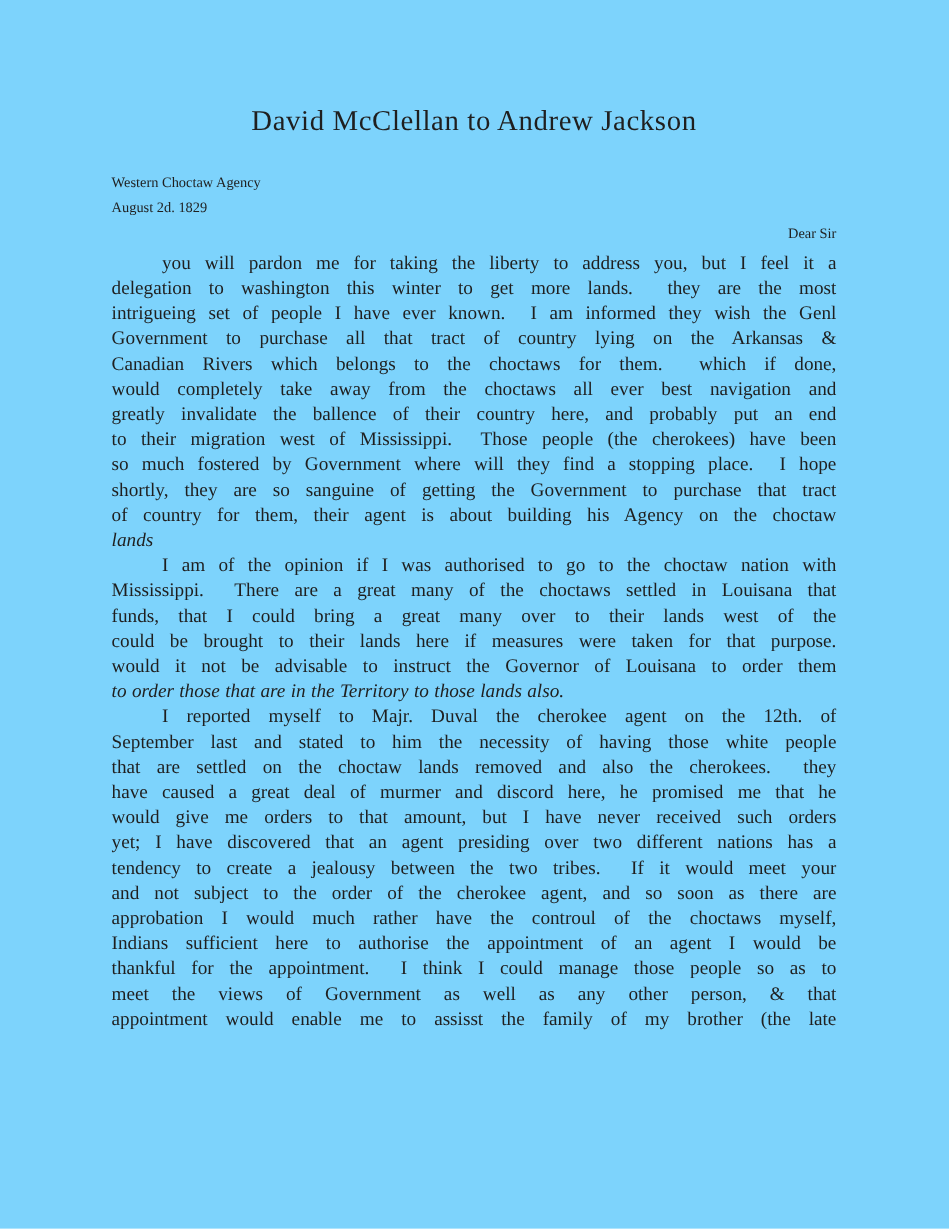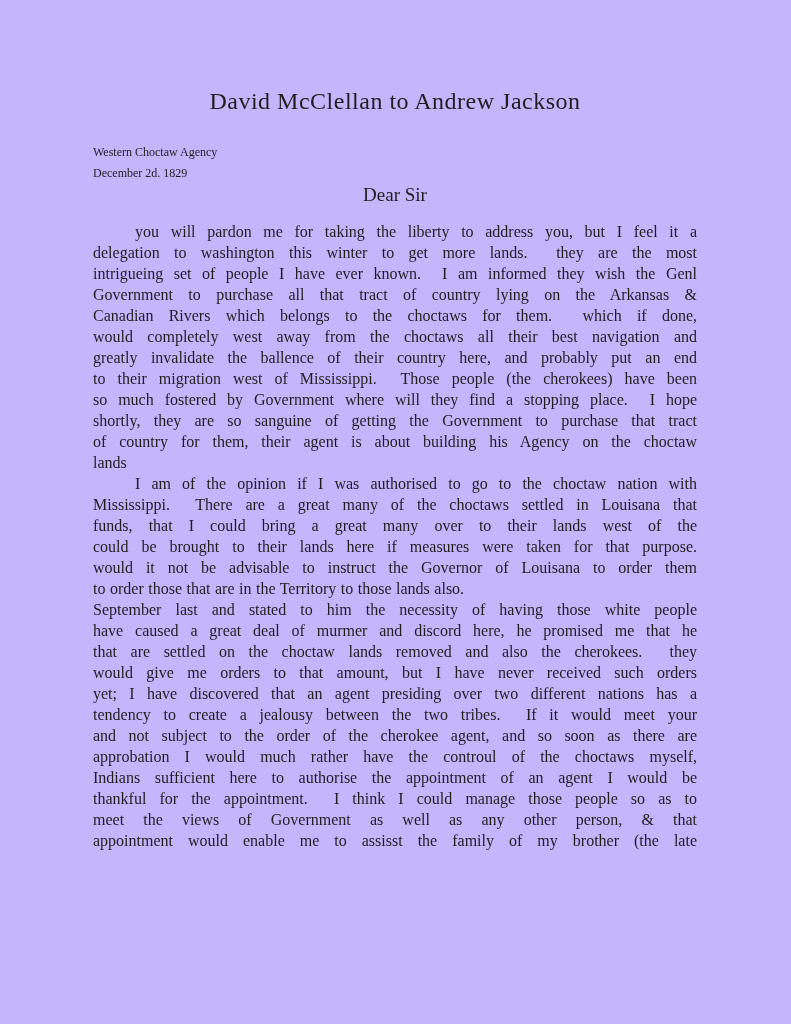--- a/index.html
+++ b/index.html
@@ -6,103 +6,105 @@
     margin: 0;
     padding: 0;
     background: #ffffff;
   }
   .sheet {
     position: relative;
     width: 791px;
     height: 1024px;
     box-sizing: border-box;
     padding: 0 94px 0 93px;
-    background: #c4b5fd;
+    background: #7dd3fc;
     overflow: hidden;
     font-family: "Liberation Serif", "DejaVu Serif", serif;
     color: #1f1f1f;
   }
   .title {
     margin: 87px 0 0 0;
     font-size: 24px;
     line-height: 28px;
     font-weight: normal;
     text-align: center;
     letter-spacing: 0.5px;
   }
   .dateline {
     margin-top: 27px;
     font-size: 12px;
     line-height: 21px;
   }
   .salutation {
-    font-size: 19px;
+    font-size: 12px;
     line-height: 21px;
-    text-align: center;
+    text-align: right;
   }
   .letter-body {
-    margin-top: 16px;
+    margin-top: 4px;
     font-size: 16px;
     line-height: 21px;
   }
   .para {
     margin: 0;
   }
   .line {
     height: 21px;
     overflow: hidden;
     text-align: justify;
     text-align-last: justify;
     word-spacing: 0.5px;
   }
   .line.first {
     text-indent: 42px;
   }
   .line.lastshort {
     text-align: center;
     text-align-last: left;
+    font-style: italic;
   }
 </style>
 </head>
 <body>
 
 <div class="sheet">
   <h1 class="title">David McClellan to Andrew Jackson</h1>
   <div class="dateline">
     <div>Western Choctaw Agency</div>
-    <div>December 2d. 1829</div>
+    <div>August 2d. 1829</div>
   </div>
   <div class="salutation">Dear Sir</div>
   <div class="letter-body">
       <div class="para">
         <div class="line first">you will pardon me for taking the liberty to address you, but I feel it a</div>
         <div class="line">delegation to washington this winter to get more lands.&nbsp; they are the most</div>
         <div class="line">intrigueing set of people I have ever known.&nbsp; I am informed they wish the Genl</div>
         <div class="line">Government to purchase all that tract of country lying on the Arkansas &amp;</div>
         <div class="line">Canadian Rivers which belongs to the choctaws for them.&nbsp; which if done,</div>
-        <div class="line">would completely west away from the choctaws all their best navigation and</div>
+        <div class="line">would completely take away from the choctaws all ever best navigation and</div>
         <div class="line">greatly invalidate the ballence of their country here, and probably put an end</div>
         <div class="line">to their migration west of Mississippi.&nbsp; Those people (the cherokees) have been</div>
         <div class="line">so much fostered by Government where will they find a stopping place.&nbsp; I hope</div>
         <div class="line">shortly, they are so sanguine of getting the Government to purchase that tract</div>
         <div class="line">of country for them, their agent is about building his Agency on the choctaw</div>
         <div class="line lastshort">lands</div>
       </div>
       <div class="para">
         <div class="line first">I am of the opinion if I was authorised to go to the choctaw nation with</div>
         <div class="line">Mississippi.&nbsp; There are a great many of the choctaws settled in Louisana that</div>
         <div class="line">funds, that I could bring a great many over to their lands west of the</div>
         <div class="line">could be brought to their lands here if measures were taken for that purpose.</div>
         <div class="line">would it not be advisable to instruct the Governor of Louisana to order them</div>
         <div class="line lastshort">to order those that are in the Territory to those lands also.</div>
       </div>
       <div class="para">
+        <div class="line first">I reported myself to Majr. Duval the cherokee agent on the 12th. of</div>
         <div class="line">September last and stated to him the necessity of having those white people</div>
+        <div class="line">that are settled on the choctaw lands removed and also the cherokees.&nbsp; they</div>
         <div class="line">have caused a great deal of murmer and discord here, he promised me that he</div>
-        <div class="line">that are settled on the choctaw lands removed and also the cherokees.&nbsp; they</div>
         <div class="line">would give me orders to that amount, but I have never received such orders</div>
         <div class="line">yet; I have discovered that an agent presiding over two different nations has a</div>
         <div class="line">tendency to create a jealousy between the two tribes.&nbsp; If it would meet your</div>
         <div class="line">and not subject to the order of the cherokee agent, and so soon as there are</div>
         <div class="line">approbation I would much rather have the controul of the choctaws myself,</div>
         <div class="line">Indians sufficient here to authorise the appointment of an agent I would be</div>
         <div class="line">thankful for the appointment.&nbsp; I think I could manage those people so as to</div>
         <div class="line">meet the views of Government as well as any other person, &amp; that</div>
         <div class="line">appointment would enable me to assisst the family of my brother (the late</div>
       </div>

